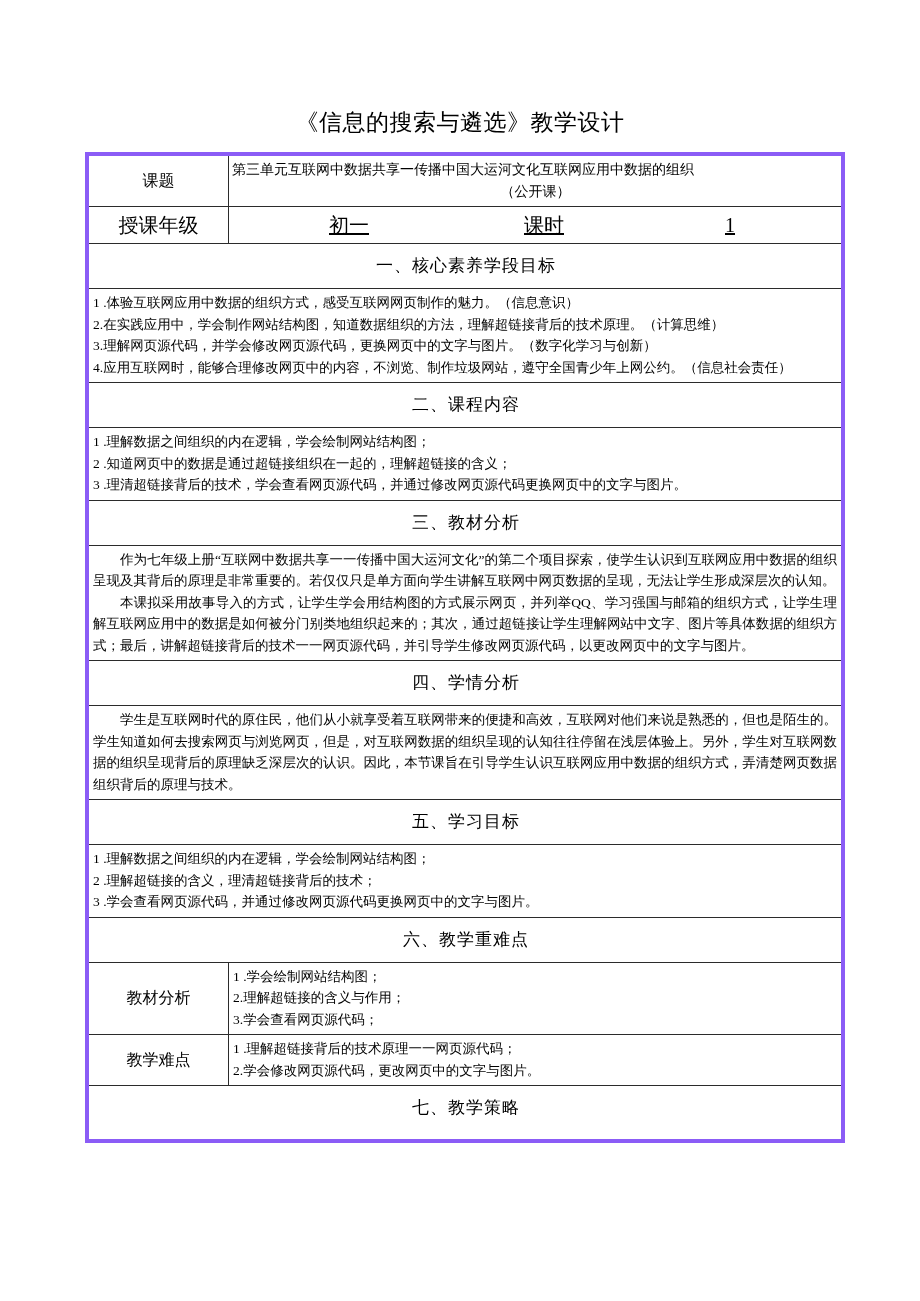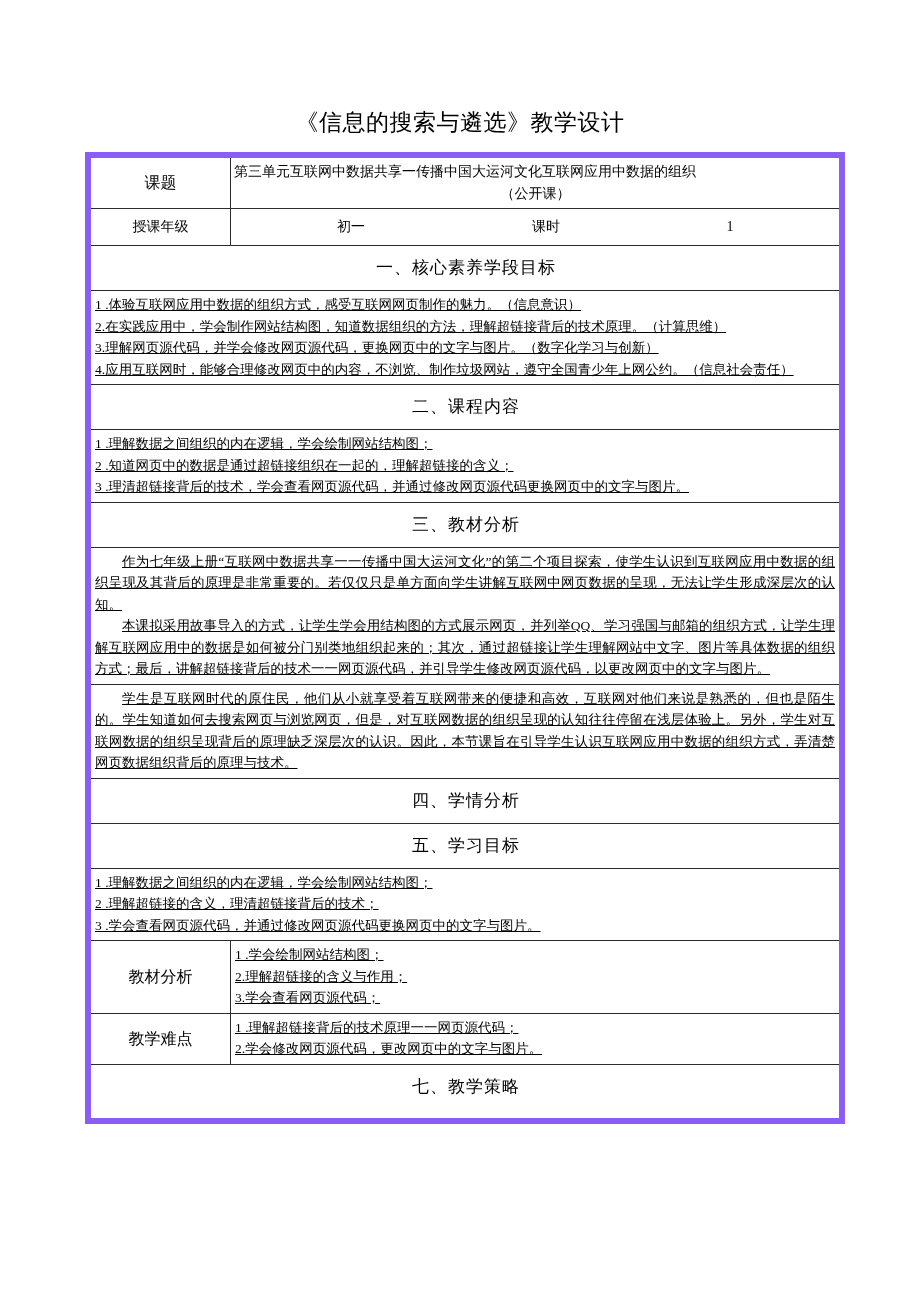--- a/index.html
+++ b/index.html
@@ -38,21 +38,21 @@
   .tbl-wrap {
     position: absolute;
     top: 152px;
     left: 85px;
     width: 760px;
   }
   table.main {
     border-collapse: collapse;
     width: 760px;
     table-layout: fixed;
-    border: 6px solid #8b5cf6;
+    border: 4px solid #8b5cf6;
   }
   table.main td {
     border: 1px solid #2b2b2b;
     vertical-align: middle;
     padding: 0;
   }
   
   .sec-head {
     font-size: 17px;
     line-height: 20px;
@@ -69,43 +69,43 @@
   }
   .body-cell {
     font-size: 13.5px;
     line-height: 21.5px;
     padding: 3px 4px 4px 4px !important;
     text-align: justify;
     text-justify: inter-ideograph;
   }
   .body-cell p {
     margin: 0;
-    text-decoration: underline;
   }
   .para-indent {
     text-indent: 2em;
   }
   .topic-cell {
     font-size: 14px;
     line-height: 22px;
     text-align: left;
     padding: 3px 2px 3px 3px !important;
     margin-top: 8px;
   }
   .topic-cell .line2 {
     display: block;
     text-align: center;
   }
   .grade-row td {
-    font-size: 14px;
+    font-size: 20px;
   }
   .inner-flex {
     display: flex;
     align-items: flex-end;
     width: 100%;
+    text-decoration: underline;
   }
   .inner-flex .f1 { flex: 0 0 240px; text-align: center; }
   .inner-flex .f2 { flex: 0 0 150px; text-align: center; }
   .inner-flex .f3 { flex: 1 1 auto; text-align: center; }
   .kd-label {
     text-align: center;
     font-size: 16px;
     line-height: 20px;
     width: 152px;
   }
@@ -168,39 +168,42 @@
         <td class="sec-head" colspan="4">三、教材分析</td>
       </tr>
       <tr>
         <td class="body-cell" colspan="4">
           <p class="para-indent">作为七年级上册“互联网中数据共享一一传播中国大运河文化”的第二个项目探索，使学生认识到互联网应用中数据的组织呈现及其背后的原理是非常重要的。若仅仅只是单方面向学生讲解互联网中网页数据的呈现，无法让学生形成深层次的认知。</p>
           <p class="para-indent">本课拟采用故事导入的方式，让学生学会用结构图的方式展示网页，并列举QQ、学习强国与邮箱的组织方式，让学生理解互联网应用中的数据是如何被分门别类地组织起来的；其次，通过超链接让学生理解网站中文字、图片等具体数据的组织方式；最后，讲解超链接背后的技术一一网页源代码，并引导学生修改网页源代码，以更改网页中的文字与图片。</p>
         </td>
       </tr>
 
       <tr>
+        <td class="sec-head" colspan="4">四、学情分析</td>
+      </tr>
+      <tr>
         <td class="body-cell" colspan="4">
           <p class="para-indent">学生是互联网时代的原住民，他们从小就享受着互联网带来的便捷和高效，互联网对他们来说是熟悉的，但也是陌生的。学生知道如何去搜索网页与浏览网页，但是，对互联网数据的组织呈现的认知往往停留在浅层体验上。另外，学生对互联网数据的组织呈现背后的原理缺乏深层次的认识。因此，本节课旨在引导学生认识互联网应用中数据的组织方式，弄清楚网页数据组织背后的原理与技术。</p>
         </td>
-      </tr>
-      <tr>
-        <td class="sec-head" colspan="4">四、学情分析</td>
       </tr>
 
       <tr>
         <td class="sec-head" colspan="4">五、学习目标</td>
       </tr>
       <tr>
         <td class="body-cell" colspan="4">
           <p>1        .理解数据之间组织的内在逻辑，学会绘制网站结构图；</p>
           <p>2        .理解超链接的含义，理清超链接背后的技术；</p>
           <p>3        .学会查看网页源代码，并通过修改网页源代码更换网页中的文字与图片。</p>
         </td>
       </tr>
 
+      <tr>
+        <td class="sec-head" colspan="4">六、教学重难点</td>
+      </tr>
 
       <tr>
         <td class="kd-label" style="width:152px;">教材分析</td>
         <td class="body-cell" colspan="3">
           <p>1        .学会绘制网站结构图；</p>
           <p>2.理解超链接的含义与作用；</p>
           <p>3.学会查看网页源代码；</p>
         </td>
       </tr>
 

